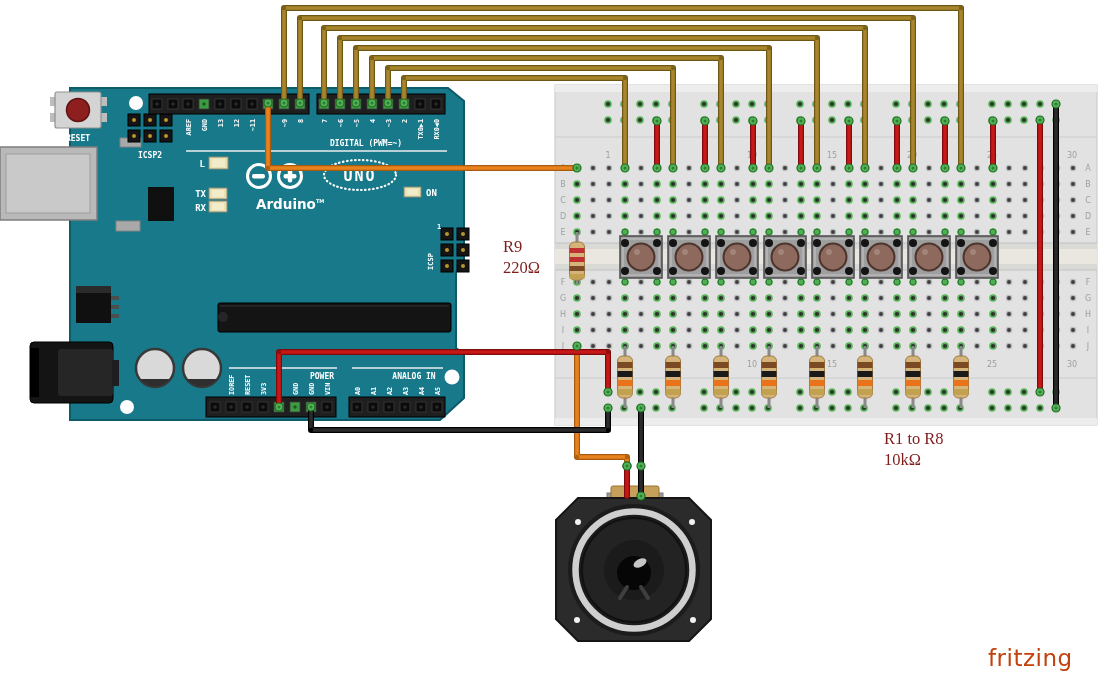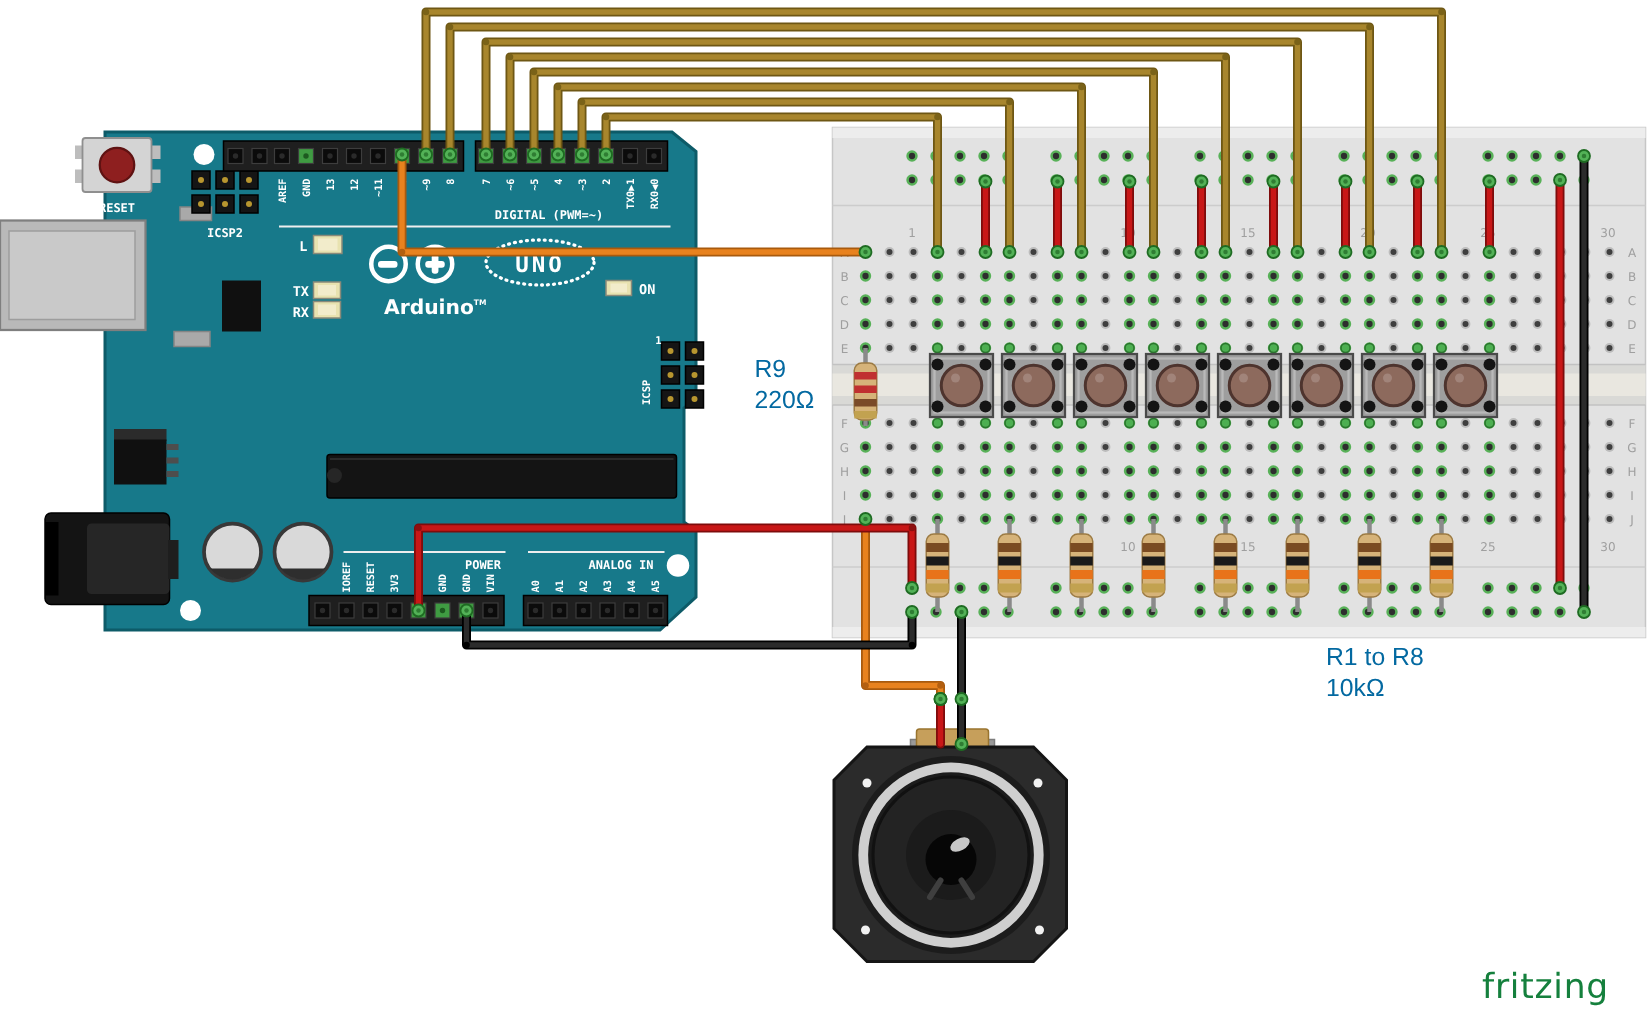--- a/index.html
+++ b/index.html
@@ -1,21 +1,21 @@
 <!DOCTYPE html>
 <html><head>
 <meta charset="utf-8">
 <style>
   html,body{margin:0;padding:0;background:#ffffff;}
   #stage{position:relative;width:1100px;height:681px;background:#ffffff;overflow:hidden;
          font-family:"DejaVu Sans","Liberation Sans",sans-serif;}
   #scene{position:absolute;left:0;top:0;}
-  .anno{position:absolute;color:#0369a1;font-size:16.5px;line-height:21px;
-        font-family:Liberation Sans, sans-serif;white-space:nowrap;}
-  #watermark{position:absolute;font-size:23px;color:#15803d;font-weight:normal;
+  .anno{position:absolute;color:#7f1d1d;font-size:16.5px;line-height:21px;
+        font-family:Liberation Serif, serif;white-space:nowrap;}
+  #watermark{position:absolute;font-size:23px;color:#c2410c;font-weight:normal;
              letter-spacing:0.5px;font-family:"DejaVu Sans","Liberation Sans",sans-serif;}
 </style>
 </head>
 <body>
 
 <div id="stage">
   <svg id="scene" width="1100" height="681" viewBox="0 0 1100 681">
       <g>
         <rect x="555" y="85" width="542" height="340" fill="#e2e2e2" stroke="#c6c6c6" stroke-width="1"></rect>
         <rect x="555" y="85" width="542" height="7" fill="#ededed"></rect>

